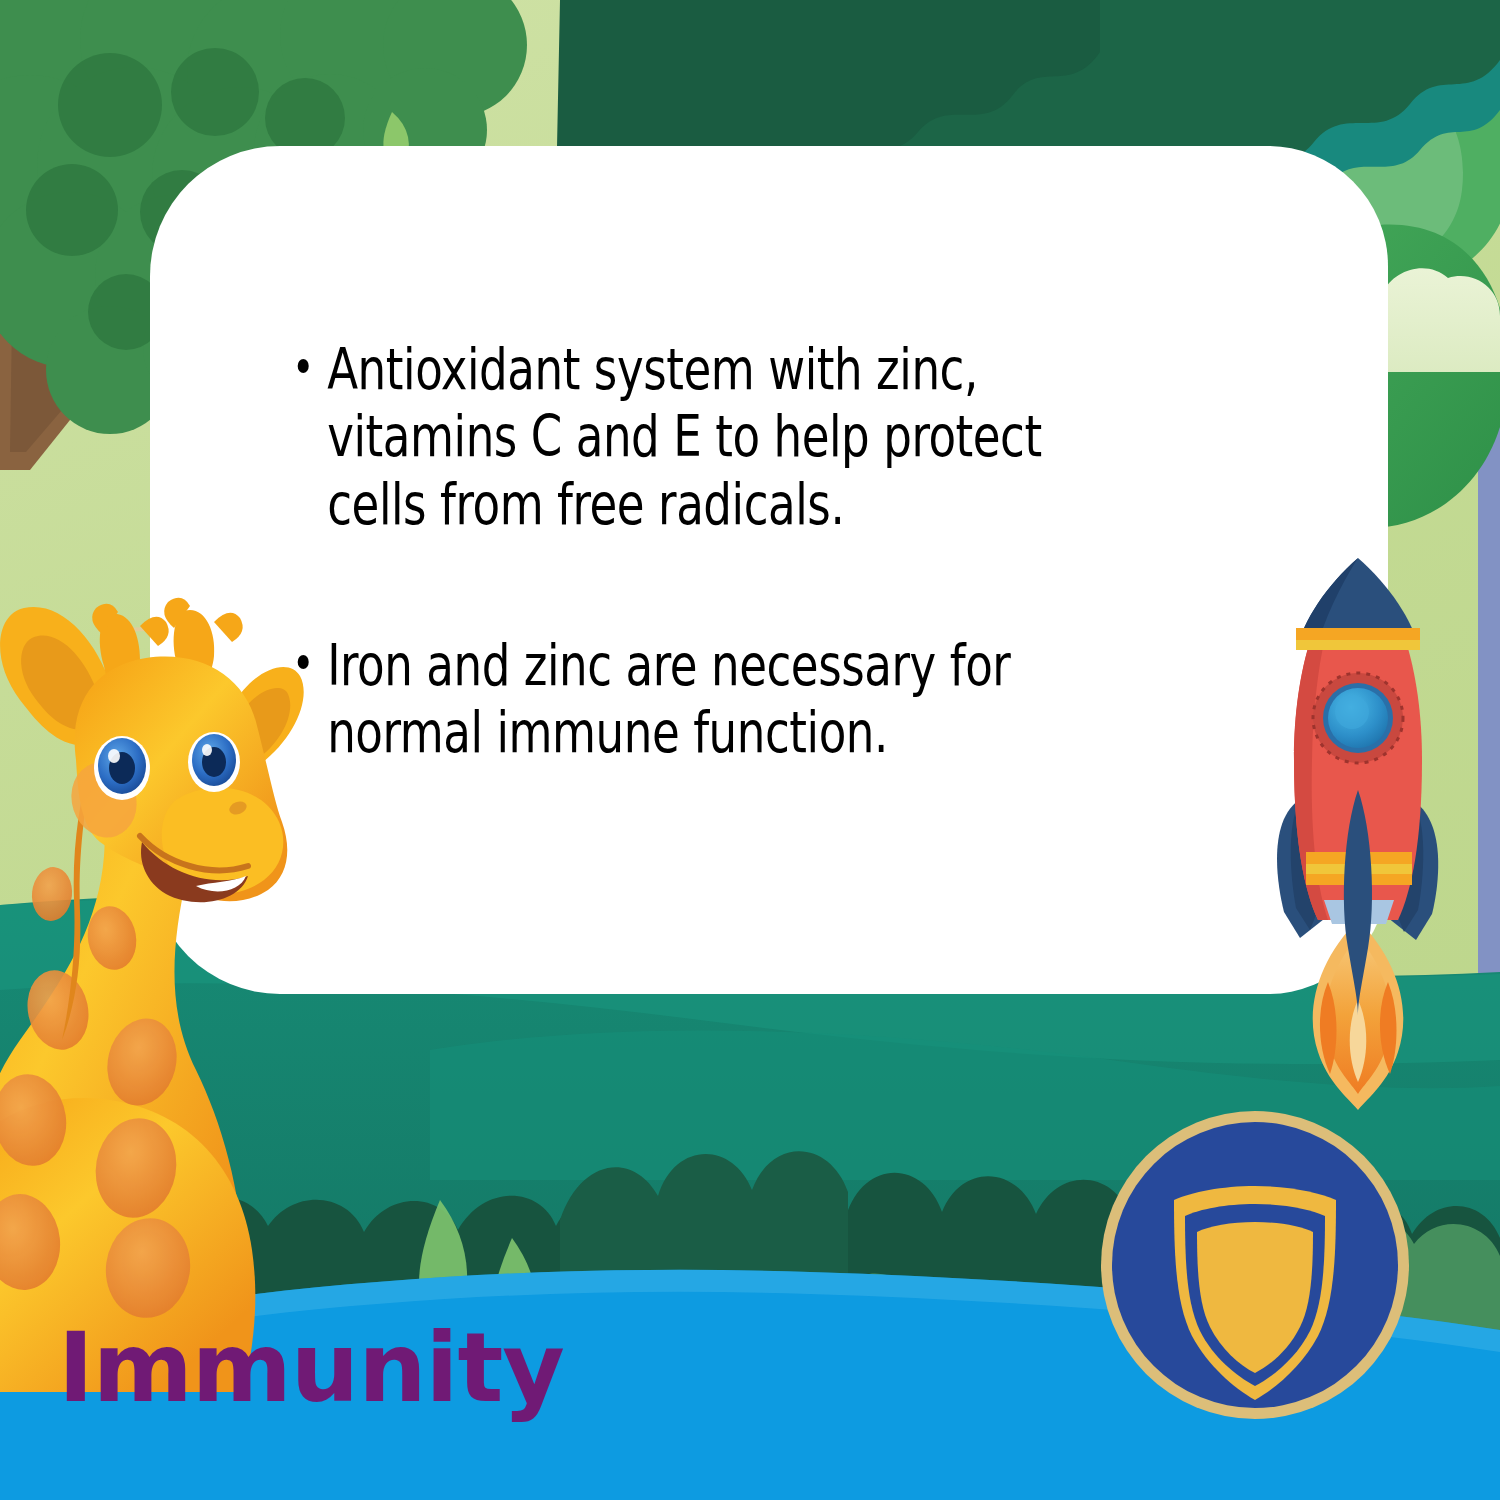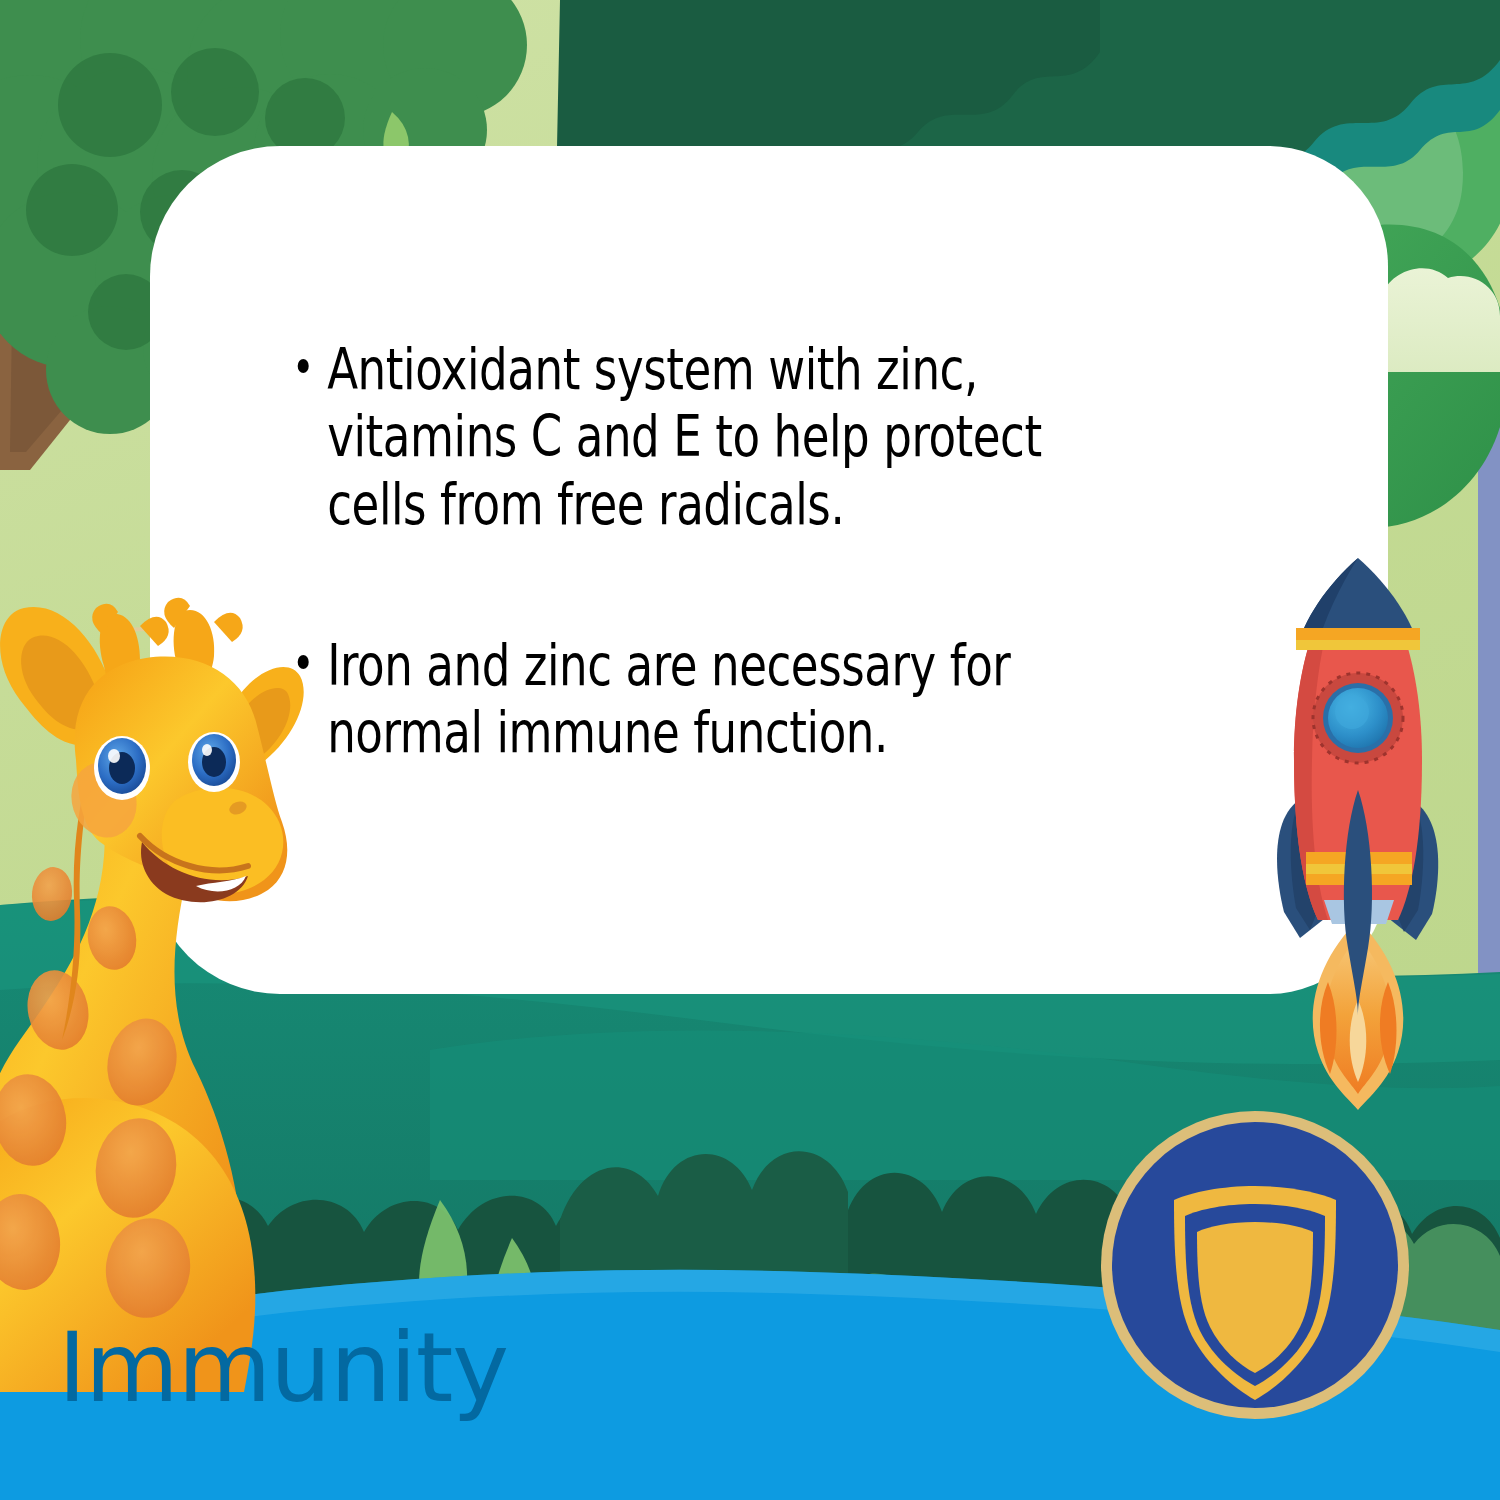--- a/index.html
+++ b/index.html
@@ -49,24 +49,24 @@
     font-size:48px;
     line-height:1.3;
   }
   .bullet .txt{flex:1 1 auto;}
 
   
   .title{
     position:absolute;
     left:58px;top:1320px;
     z-index:12;
-    color:#0369a1;
+    color:#701a75;
     font-size:96px;
     line-height:1;
-    font-weight:400;
+    font-weight:700;
     letter-spacing:-1px;
     font-family:"DejaVu Sans","Liberation Sans",sans-serif;
   }
 
   
   .badge{
     position:absolute;
     left:1098px;top:1108px;
     width:314px;height:314px;
     z-index:14;

